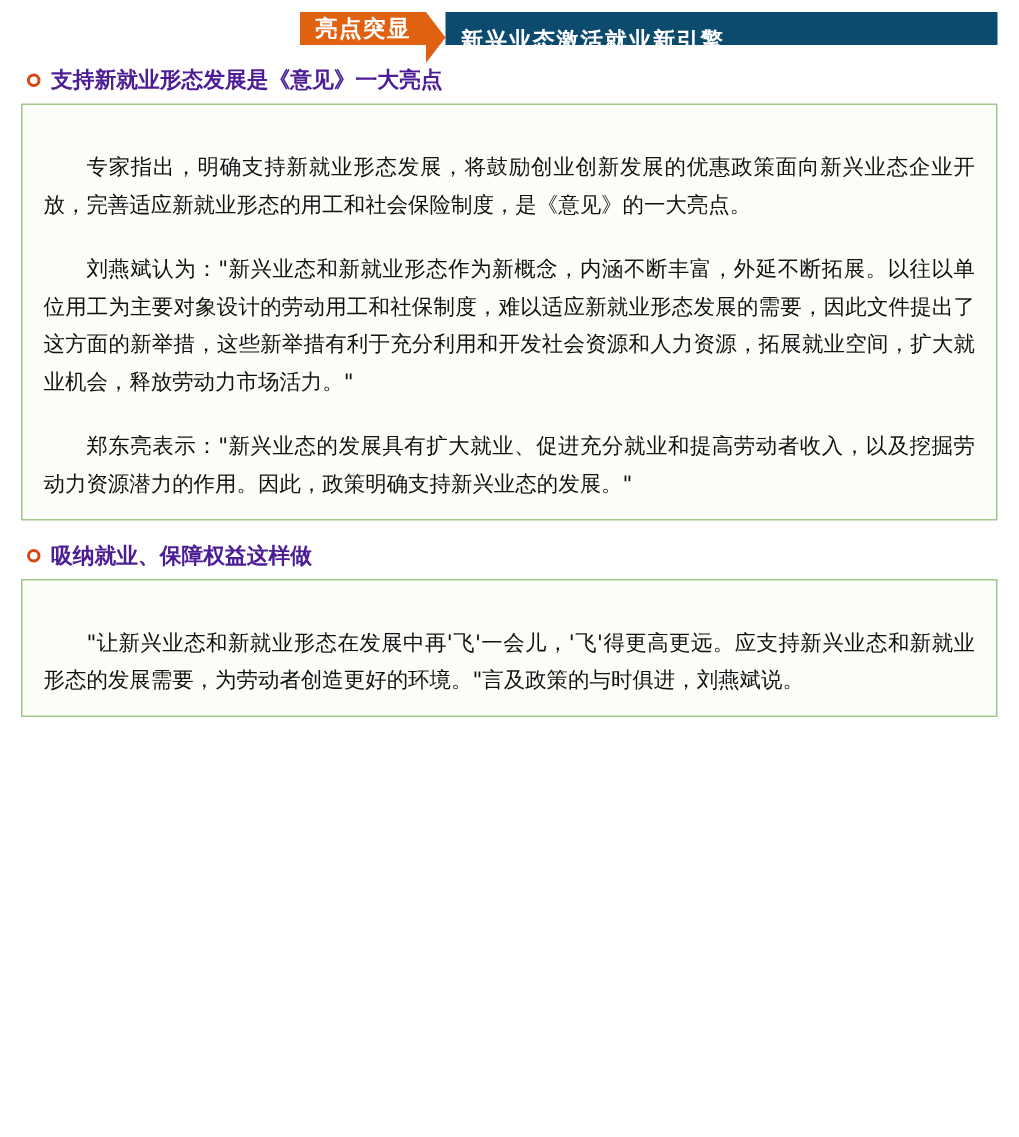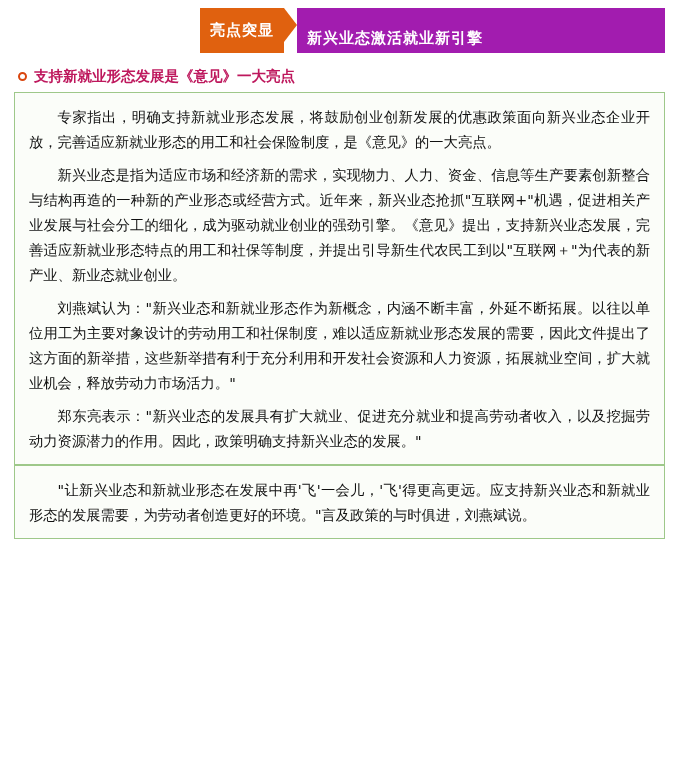--- a/index.html
+++ b/index.html
@@ -19,21 +19,21 @@
     height: 758px;
     position: relative;
     box-sizing: border-box;
     padding: 0 14px;
   }
 
   
   .banner {
     display: flex;
     align-items: stretch;
-    height: 45px;
+    height: 22px;
     margin: 8px 0 0 0;
     padding-left: 186px;
   }
   .banner-tag {
     background: #e0610f;
     color: #ffffff;
     font-size: 15px;
     font-weight: bold;
     letter-spacing: 1px;
     display: flex;
@@ -43,60 +43,60 @@
   }
   .banner-arrow {
     width: 0;
     height: 0;
     border-top: 17px solid transparent;
     border-bottom: 17px solid transparent;
     border-left: 13px solid #e0610f;
     flex: 0 0 auto;
   }
   .banner-title {
-    background: #a21caf;
+    background: #0c4a6e;
     color: #ffffff;
     font-size: 15px;
     font-weight: bold;
     letter-spacing: 1px;
     display: flex;
     align-items: center;
     padding: 16px 14px 0 10px;
     white-space: nowrap;
     flex: 1 1 auto;
   }
 
   
   .section-heading {
     display: flex;
     align-items: center;
     margin: 14px 0 6px 4px;
     font-size: 14.5px;
     font-weight: bold;
-    color: #be185d;
+    color: #4c1d95;
   }
   .bullet-dot {
     width: 9px;
     height: 9px;
     border-radius: 50%;
     border: 2px solid #d9460f;
     box-sizing: border-box;
     margin-right: 7px;
     flex: 0 0 auto;
   }
 
   
   .body-box {
     border: 1px solid #9ec88a;
     background: #fbfdf9;
     padding: 12px 14px 10px 14px;
     box-sizing: border-box;
   }
   .body-box p {
-    margin: 0 0 8px 0;
+    margin: 18px 0 8px 0;
     font-size: 14.3px;
     line-height: 25px;
     text-align: justify;
     text-indent: 2em;
     color: #111111;
     font-family: "DejaVu Sans", "Liberation Sans", sans-serif;
   }
   .body-box p:last-child {
     margin-bottom: 0;
   }
@@ -111,22 +111,25 @@
     <div class="banner-arrow"></div>
     <div class="banner-title">新兴业态激活就业新引擎</div>
   </div>
 
   <div class="section-heading">
     <span class="bullet-dot"></span>
     <span>支持新就业形态发展是《意见》一大亮点</span>
   </div>
   <div class="body-box">
     <p>专家指出，明确支持新就业形态发展，将鼓励创业创新发展的优惠政策面向新兴业态企业开放，完善适应新就业形态的用工和社会保险制度，是《意见》的一大亮点。</p>
-    <p>新兴业态是指为适应市场和经济新的需求，实现物力、人力、资金、信息等生产要素创新整合与结构再造的一种新的产业形态或经营方式。近年来，新兴业态抢抓"互联网+"机遇，促进相关产业发展与社会分工的细化，成为驱动就业创业的强劲引擎。《意见》提出，支持新兴业态发展，完善适应新就业形态特点的用工和社保等制度，并提出引导新生代农民工到以"互联网＋"为代表的新产业、新业态就业创业。</p>
     <p>刘燕斌认为："新兴业态和新就业形态作为新概念，内涵不断丰富，外延不断拓展。以往以单位用工为主要对象设计的劳动用工和社保制度，难以适应新就业形态发展的需要，因此文件提出了这方面的新举措，这些新举措有利于充分利用和开发社会资源和人力资源，拓展就业空间，扩大就业机会，释放劳动力市场活力。"</p>
     <p>郑东亮表示："新兴业态的发展具有扩大就业、促进充分就业和提高劳动者收入，以及挖掘劳动力资源潜力的作用。因此，政策明确支持新兴业态的发展。"</p>
   </div>
 
+  <div class="section-heading">
+    <span class="bullet-dot"></span>
+    <span>吸纳就业、保障权益这样做</span>
+  </div>
   <div class="body-box">
     <p>"让新兴业态和新就业形态在发展中再'飞'一会儿，'飞'得更高更远。应支持新兴业态和新就业形态的发展需要，为劳动者创造更好的环境。"言及政策的与时俱进，刘燕斌说。</p>
   </div>
 
 </div>
 
 </body></html>

